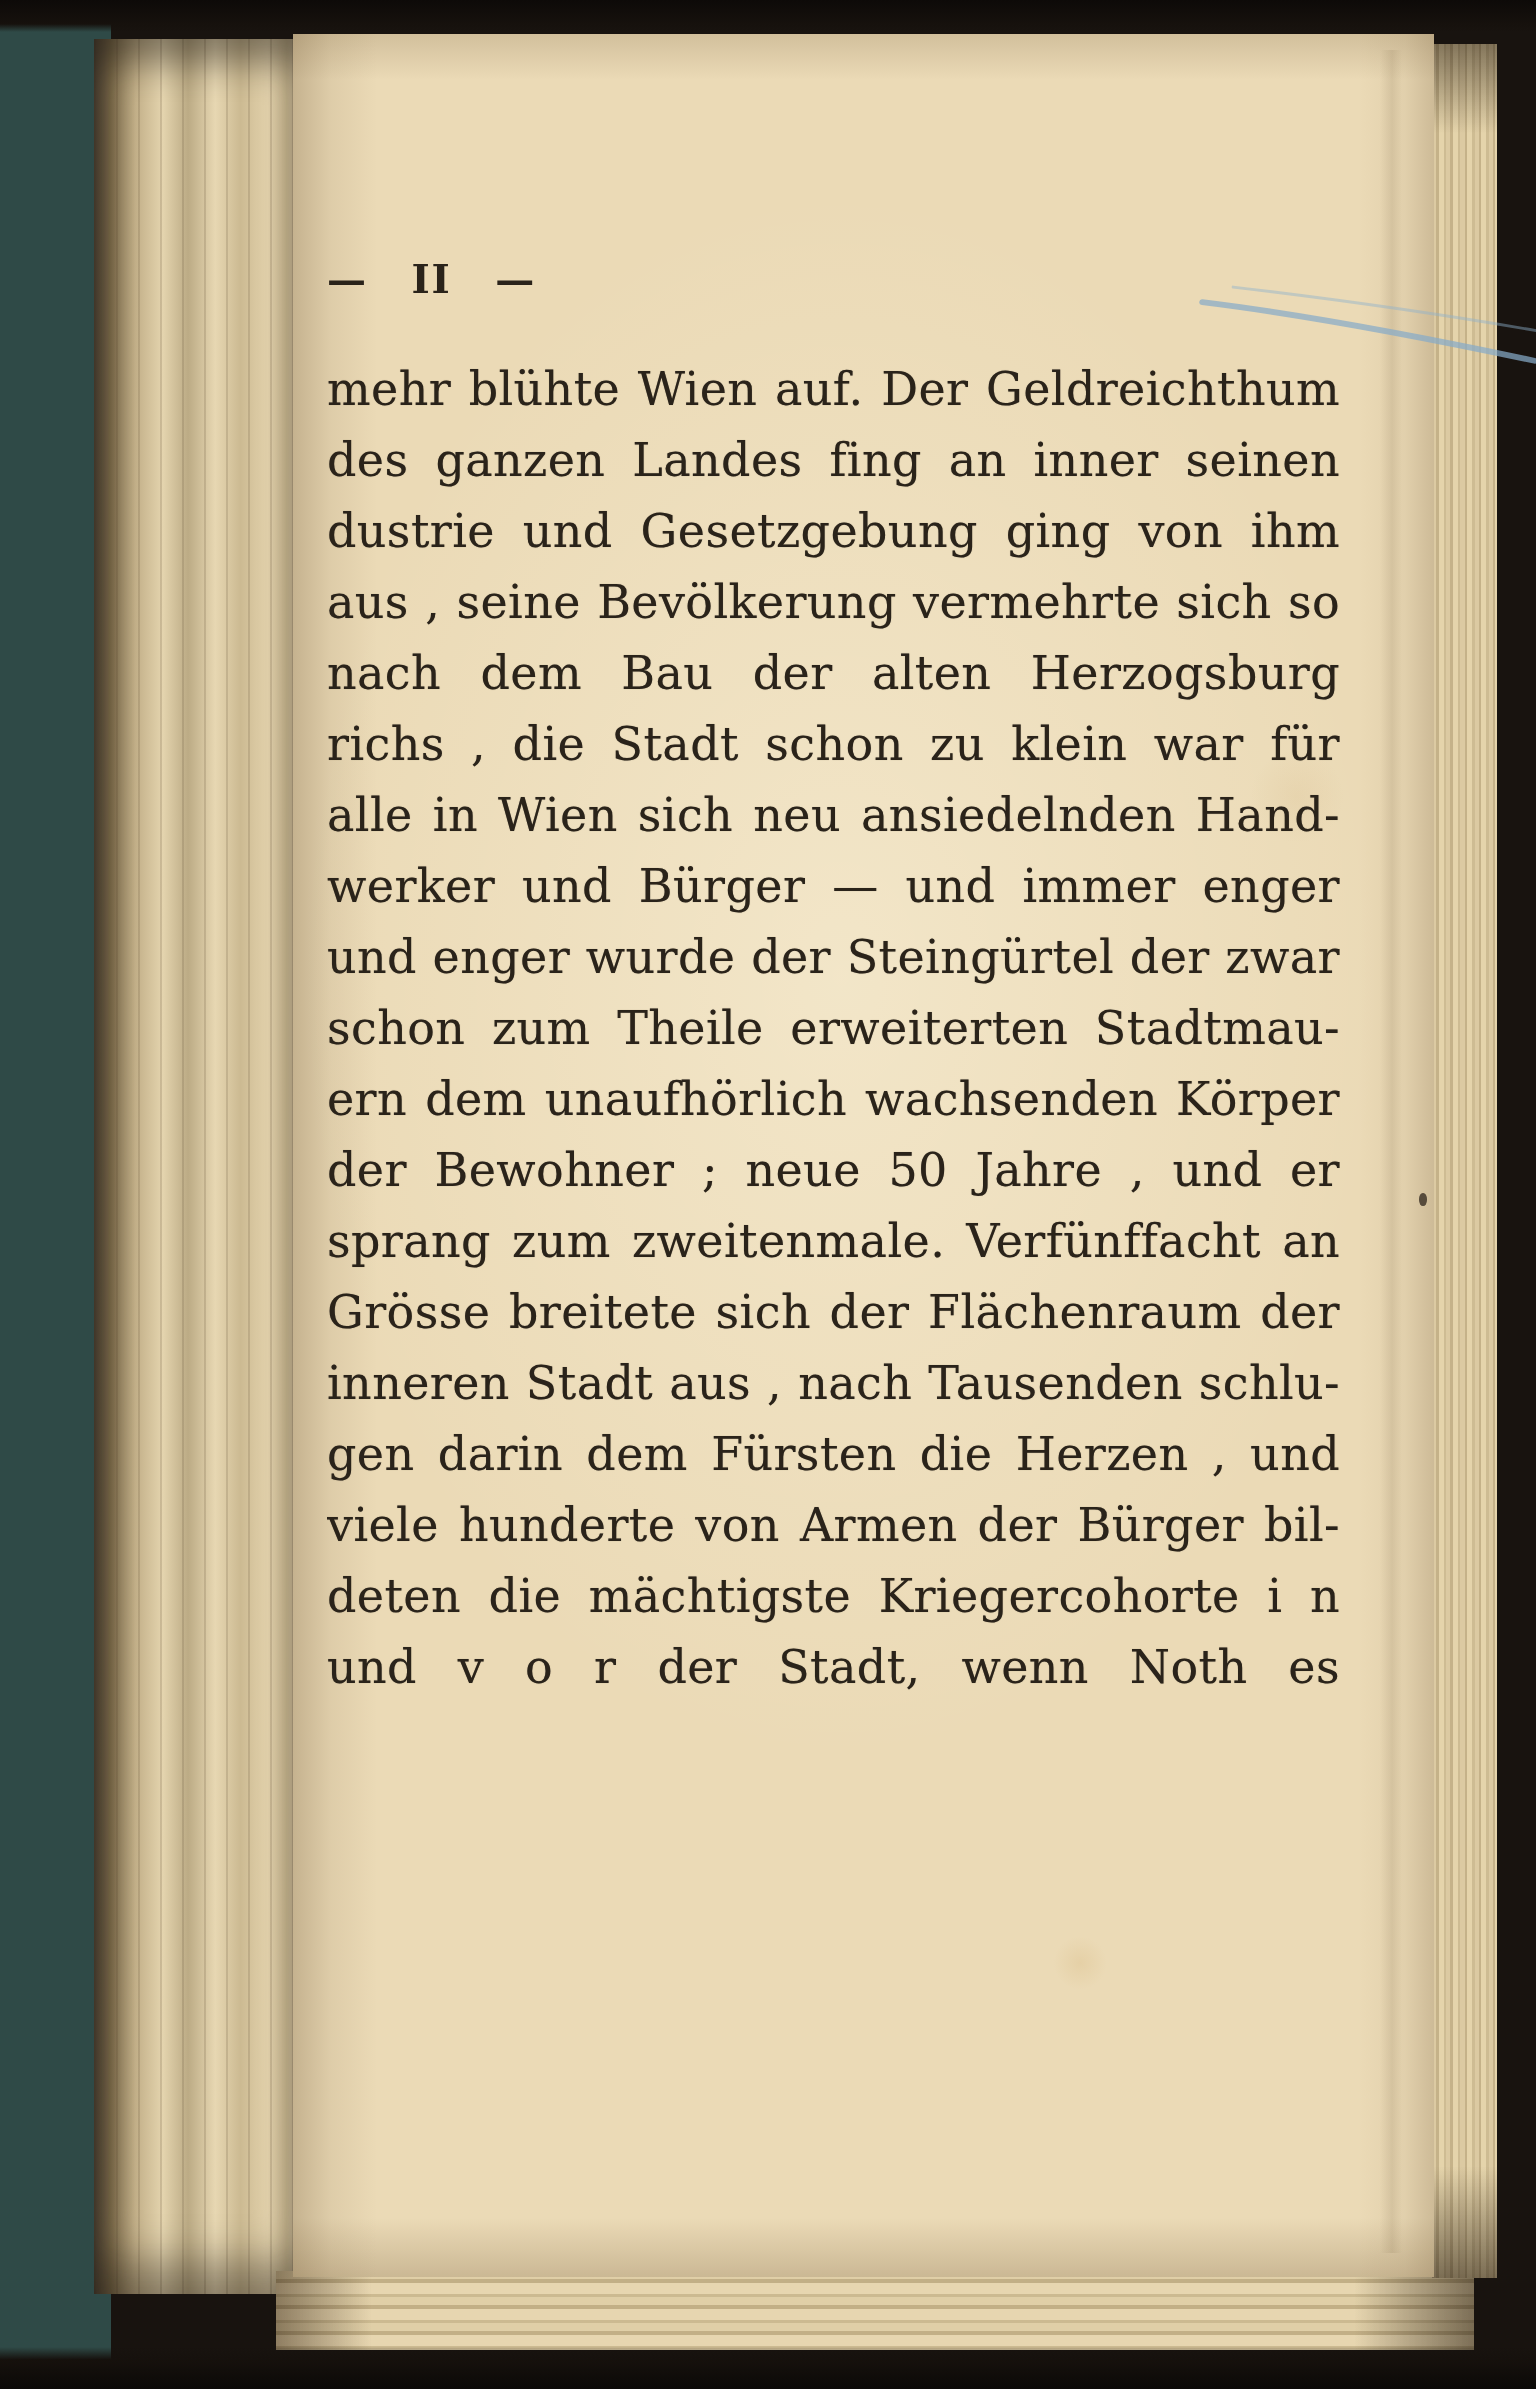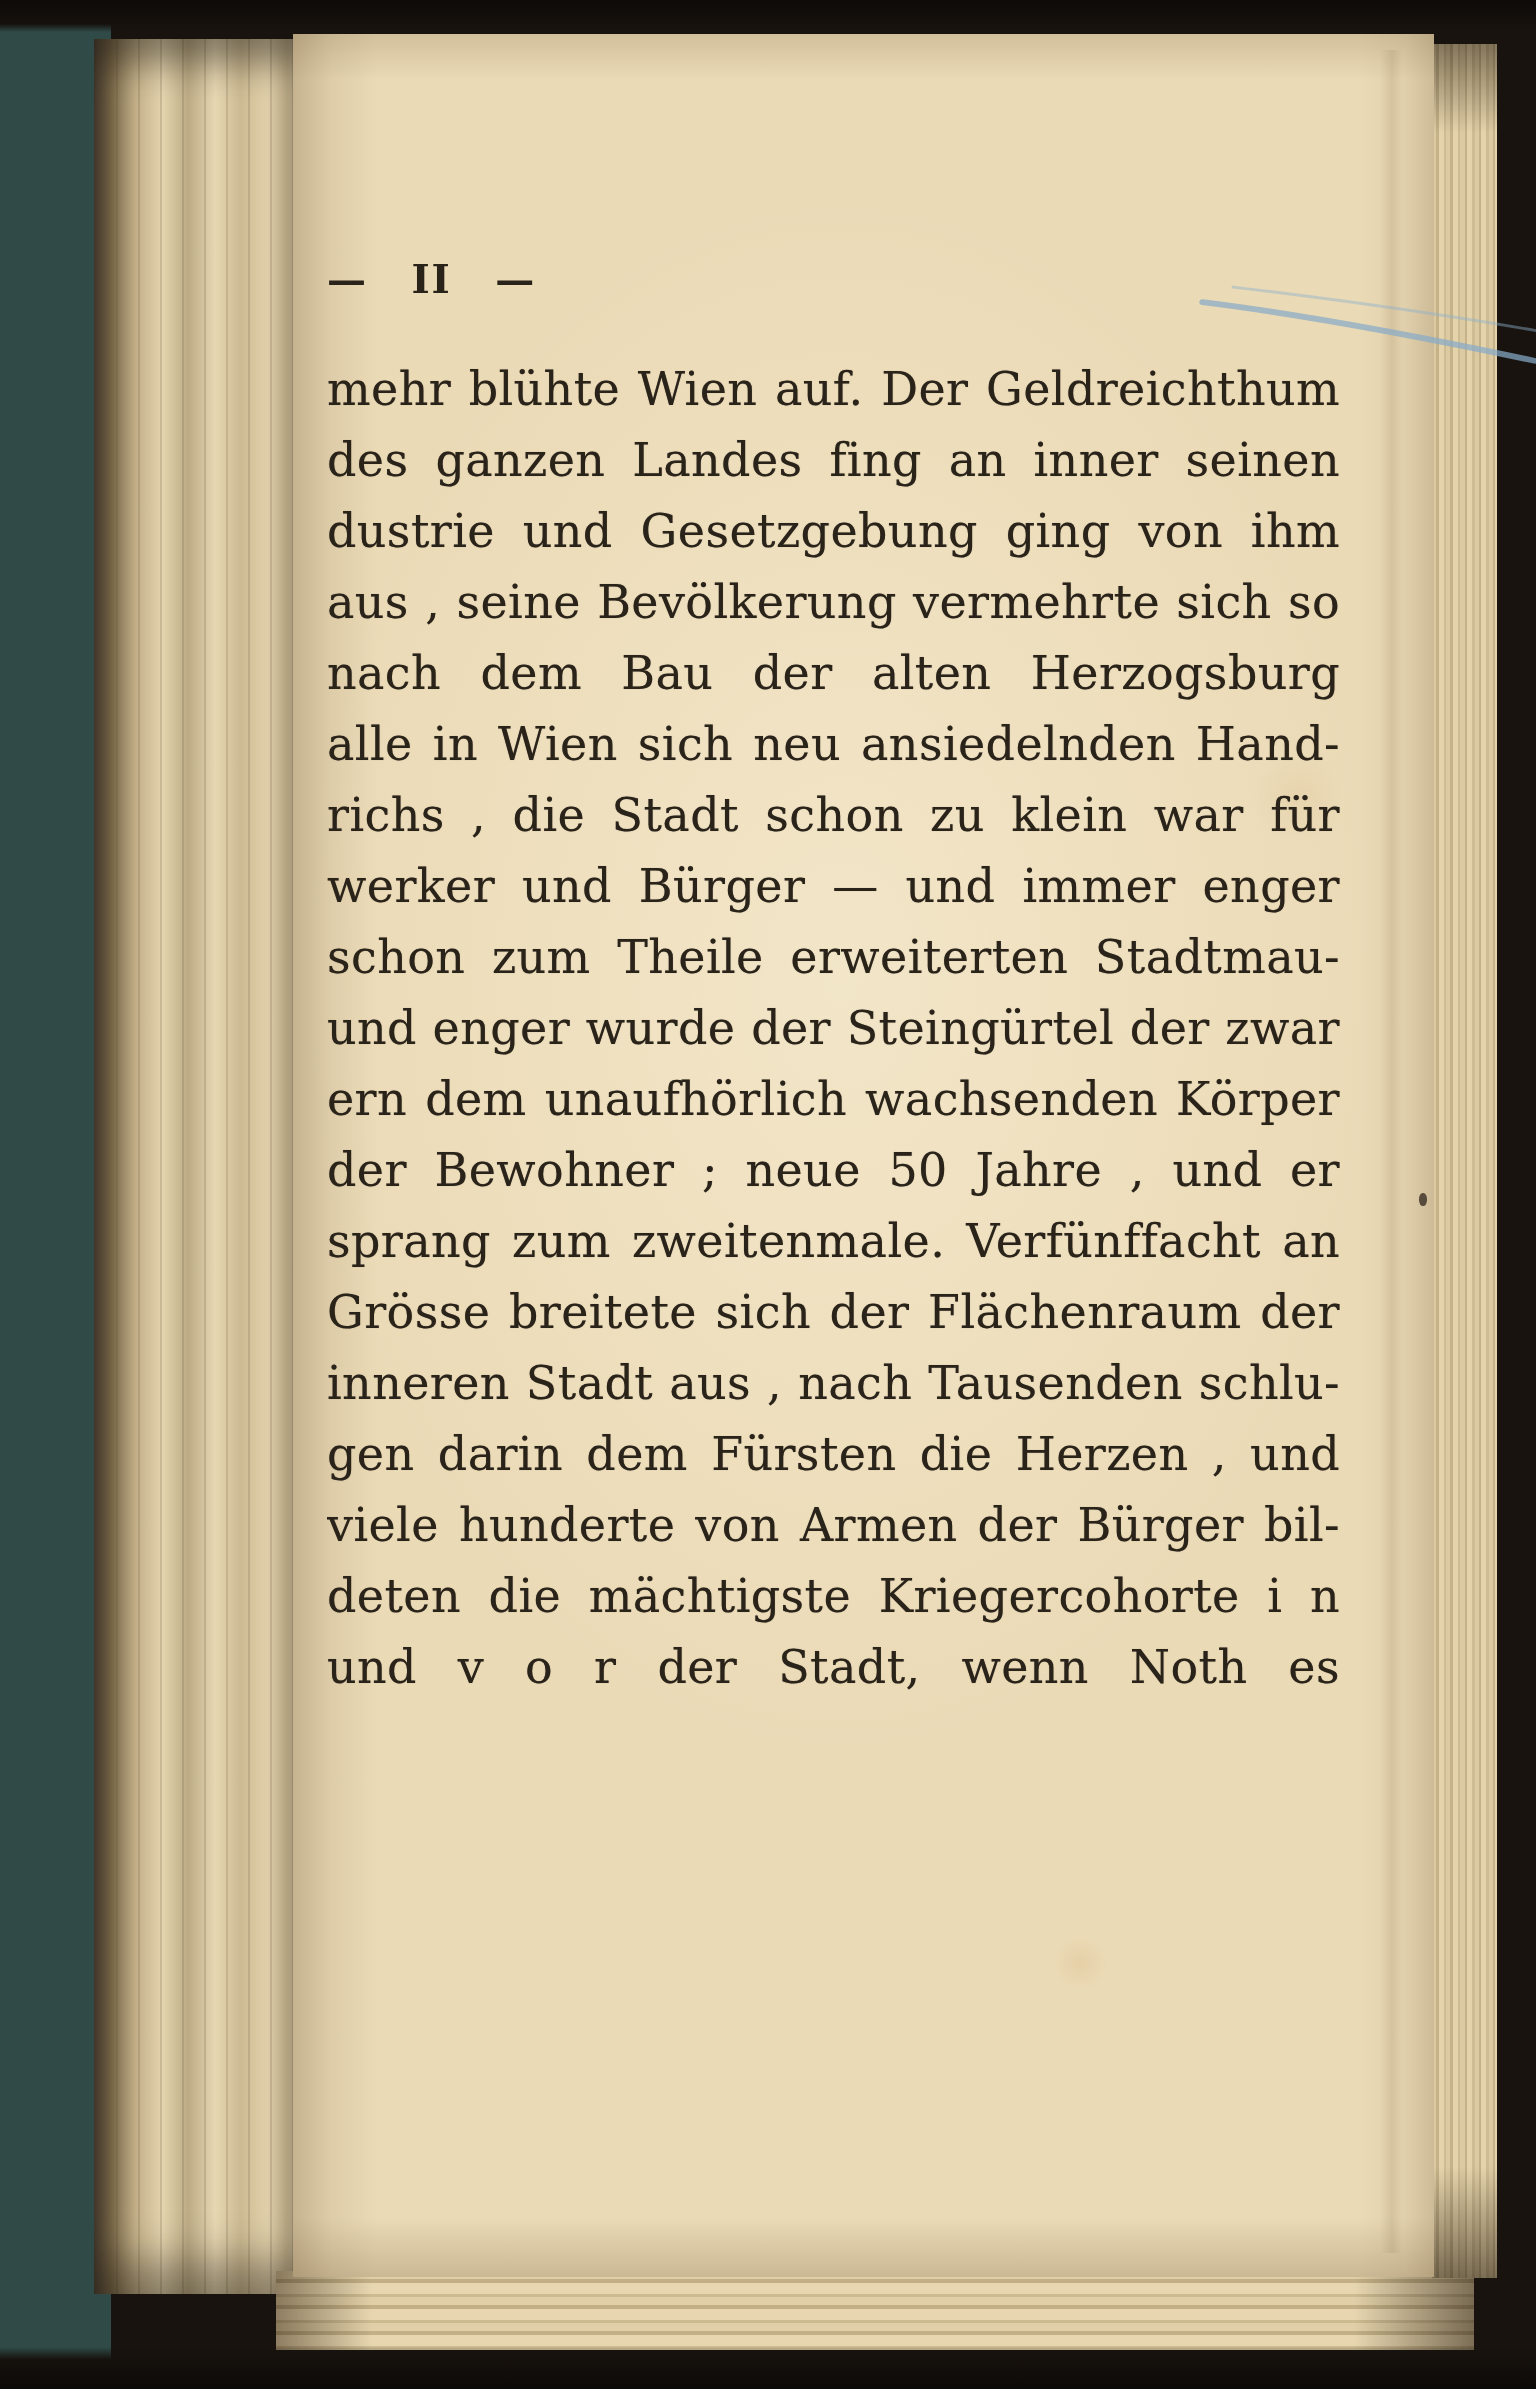--- a/index.html
+++ b/index.html
@@ -174,25 +174,25 @@
   <div class="crease"></div>
 
   <div class="page-header">— II —</div>
 
   <div class="text-block">
     <div class="line">mehr blühte Wien auf. Der Geldreichthum</div>
     <div class="line">des ganzen Landes fing an inner seinen</div>
     <div class="line">dustrie und Gesetzgebung ging von ihm</div>
     <div class="line">aus , seine Bevölkerung vermehrte sich so</div>
     <div class="line">nach dem Bau der alten Herzogsburg Hein-</div>
+    <div class="line">richs , die Stadt schon zu klein war für</div>
     <div class="line">alle in Wien sich neu ansiedelnden Hand-</div>
-    <div class="line">richs , die Stadt schon zu klein war für</div>
     <div class="line">werker und Bürger — und immer enger</div>
+    <div class="line">und enger wurde der Steingürtel der zwar</div>
     <div class="line">schon zum Theile erweiterten Stadtmau-</div>
-    <div class="line">und enger wurde der Steingürtel der zwar</div>
     <div class="line">ern dem unaufhörlich wachsenden Körper</div>
     <div class="line">der Bewohner ; neue 50 Jahre , und er</div>
     <div class="line">sprang zum zweitenmale. Verfünffacht an</div>
     <div class="line">Grösse breitete sich der Flächenraum der</div>
     <div class="line">inneren Stadt aus , nach Tausenden schlu-</div>
     <div class="line">gen darin dem Fürsten die Herzen , und so</div>
     <div class="line">viele hunderte von Armen der Bürger bil-</div>
     <div class="line">deten die mächtigste Kriegercohorte i n</div>
     <div class="line">und v o r der Stadt, wenn Noth es heischte.</div>
   </div>

